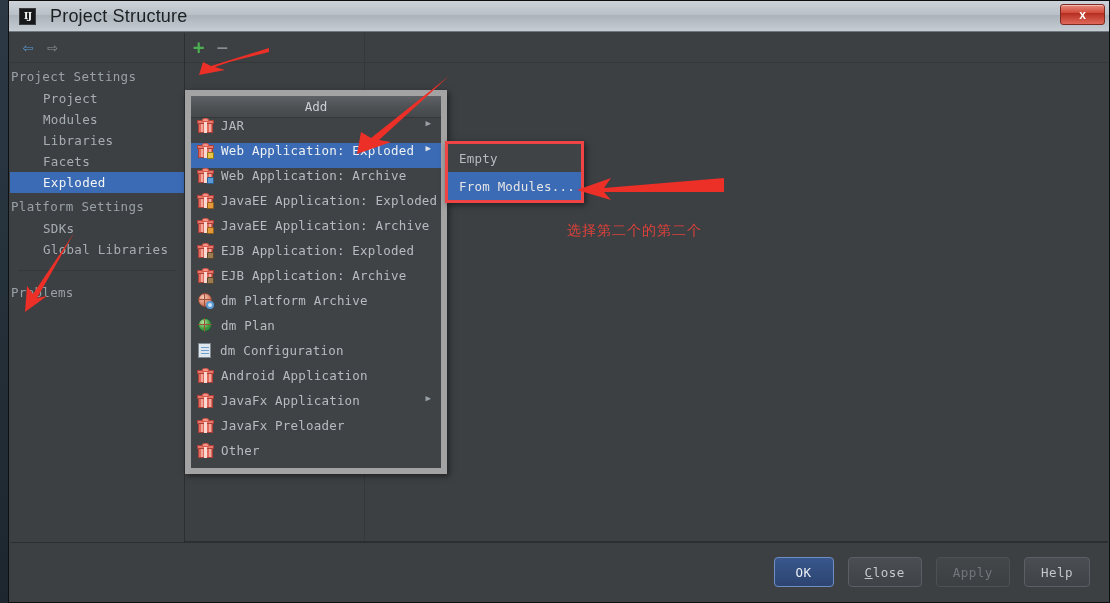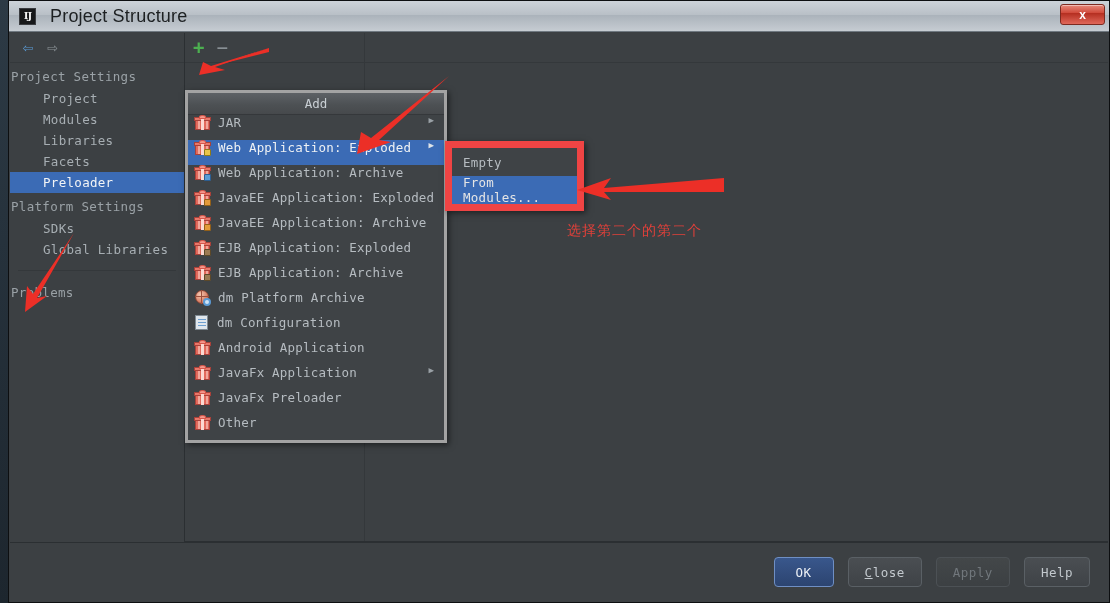--- a/index.html
+++ b/index.html
@@ -97,21 +97,21 @@
   .tb-minus{ color:#8d9499; font-size:19px; line-height:1;}
   #toolbar-div{ position:absolute; left:179px; top:0; bottom:0; width:1px; background:#34383b;}
 
   #pane-vline{ position:absolute; left:179px; top:30px; bottom:0; width:1px; background:#34383b;}
   #pane-hline{ position:absolute; left:0; right:0; bottom:0; height:1px; background:#2b2f32;}
 
   
   #menu{
     position:absolute; left:176px; top:58px; width:262px;
     background:#3f4346;
-    border:3px solid #a3a3a3;
+    border:6px solid #a3a3a3;
     box-shadow:2px 2px 6px rgba(0,0,0,.5);
     z-index:30;
   }
   #menu-title{
     height:22px; line-height:22px; text-align:center;
     background:linear-gradient(180deg,#5e6266 0%,#4d5154 55%,#46494c 100%);
     color:#c9cfd4; font-size:12.5px;
     font-family:"DejaVu Sans Mono",monospace;
     border-bottom:1px solid #35383b;
   }
@@ -153,21 +153,21 @@
   .dmic .mag{position:absolute;right:-1px;bottom:-1px;width:8px;height:8px;border-radius:50%;
              border:2px solid #5b9bd5;background:#cfe3f5;}
   .doc-ic{width:13px;height:15px;margin-right:9px;flex:0 0 13px;
           background:#dfe6ec;border:1px solid #7e8a93;position:relative;}
   .doc-ic::after{content:"";position:absolute;left:2px;top:3px;width:8px;height:1px;
           box-shadow:0 0 0 0 #6d9fd0,0 3px 0 0 #6d9fd0,0 6px 0 0 #6d9fd0;background:#6d9fd0;}
 
   
   #submenu{
     position:absolute; left:436px; top:109px; width:139px;
-    background:#3f4346; border:7px solid #ef4444;
+    background:#3f4346; border:3px solid #ef4444;
     box-shadow:2px 2px 6px rgba(0,0,0,.5); z-index:40;
   }
   .smi{
     height:28px; display:flex;align-items:center;padding-left:11px;
     color:#b6bcc1;font-size:12.5px;font-family:"DejaVu Sans Mono",monospace;letter-spacing:.2px;
   }
   .smi.selected{ background:#3b6bb5;color:#e5e5e5; }
 
   
   #annot{
@@ -220,21 +220,21 @@
       <div id="nav-bar">
         <span class="nav-arrow back">⇦</span>
         <span class="nav-arrow fwd">⇨</span>
       </div>
       <div id="sidebar-groups">
           <div class="grp-head">Project Settings</div>
           <div class="side-item">Project</div>
           <div class="side-item">Modules</div>
           <div class="side-item">Libraries</div>
           <div class="side-item">Facets</div>
-          <div class="side-item selected">Preloader</div>
+          <div class="side-item selected">Exploded</div>
           <div class="grp-head">Platform Settings</div>
           <div class="side-item">SDKs</div>
           <div class="side-item">Global Libraries</div>
         </div>
       <div class="side-sep"></div>
       <div class="grp-head" style="padding-top:14px;">Problems</div>
     </div>
 
     <div id="content">
       <div id="toolbar">
@@ -323,20 +323,28 @@
           <div class="mi">
             <span class="dmic">
               <span class="sphere"></span>
               <span class="seg"></span>
               <span class="seg2"></span>
               <span class="mag"></span>
             </span>
             <span>dm Platform Archive</span>
           </div>
           <div class="mi">
+            <span class="dmic globe">
+              <span class="sphere"></span>
+              <span class="seg"></span>
+              <span class="seg2"></span>
+            </span>
+            <span>dm Plan</span>
+          </div>
+          <div class="mi">
             <span class="doc-ic"></span>
             <span>dm Configuration</span>
           </div>
           <div class="mi">
             <span class="gicon">
               <span class="box"></span>
               <span class="lid"></span>
               <span class="rib"></span>
               <span class="bow"></span>
             </span>

